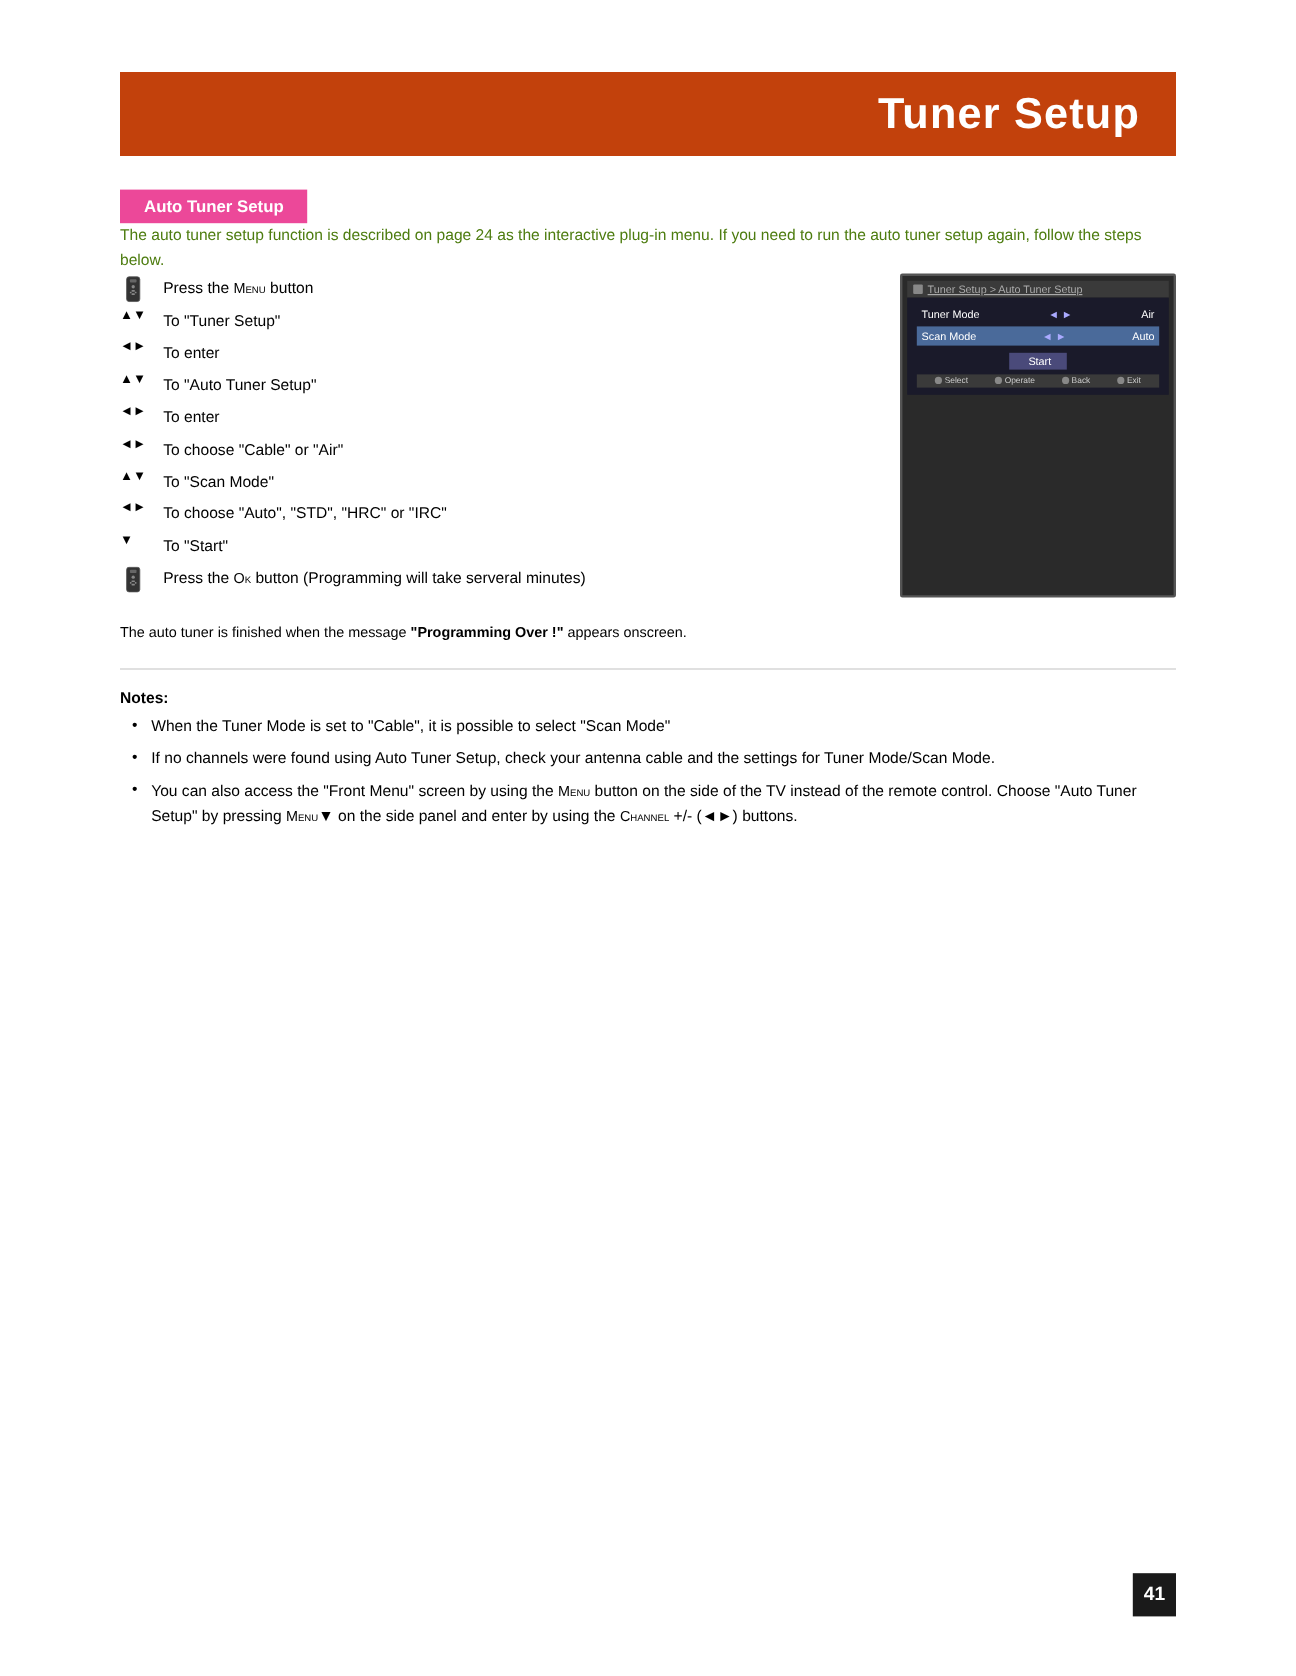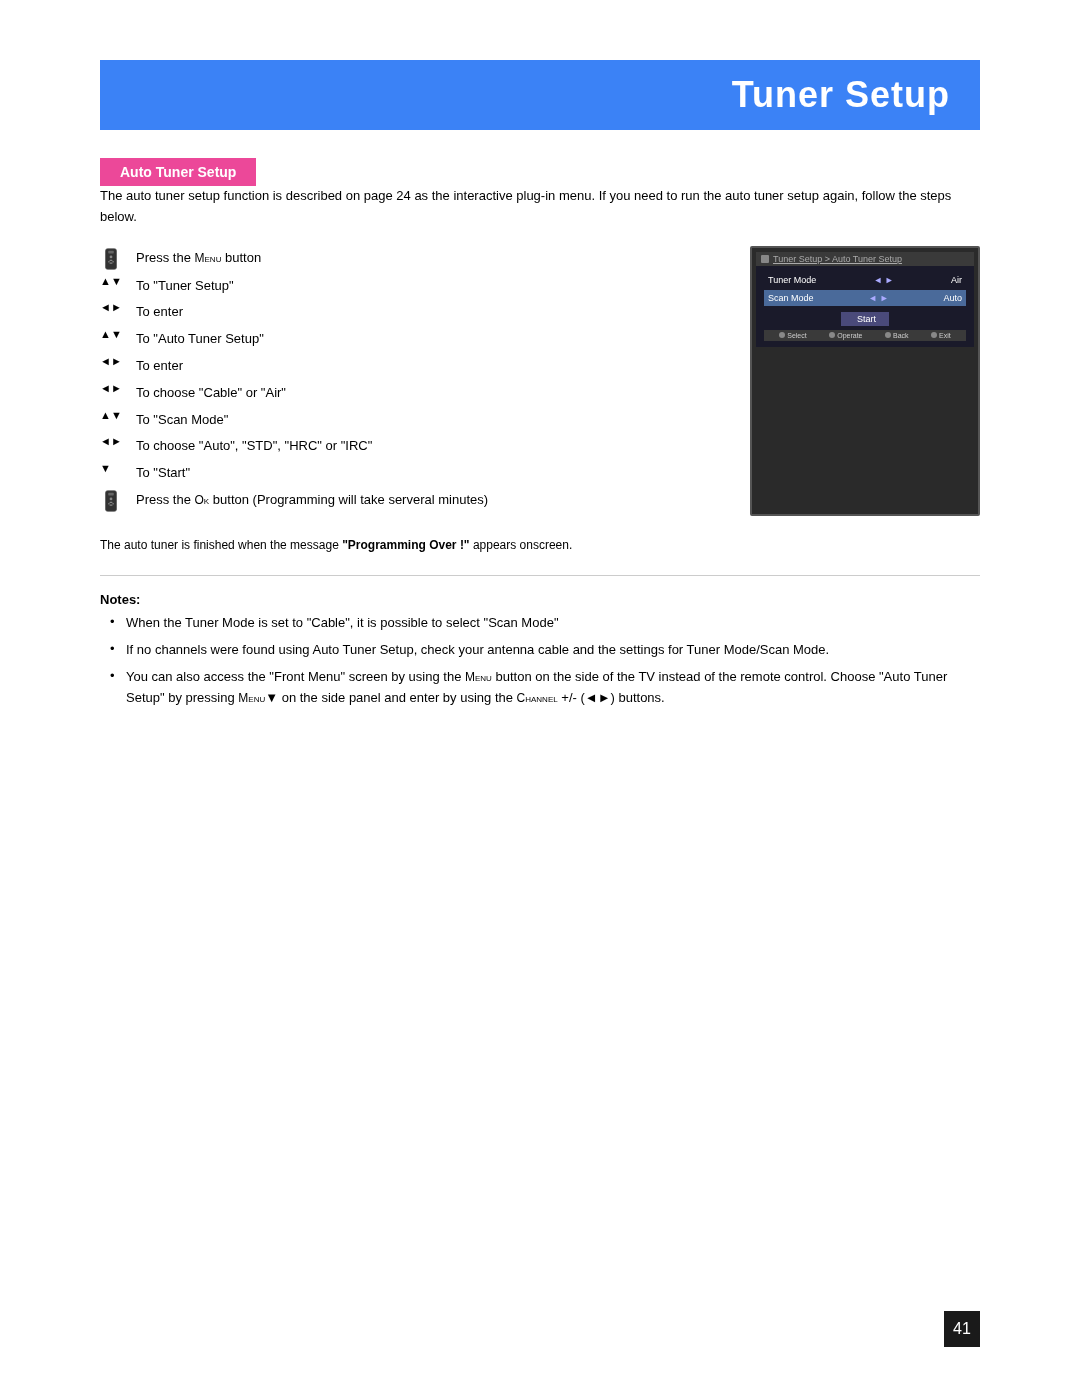--- a/index.html
+++ b/index.html
@@ -16,21 +16,21 @@
     .page-container {
       width: 1080px;
       min-height: 1397px;
       background: #ffffff;
       padding: 60px 100px 80px 100px;
       position: relative;
     }
 
     
     .page-title-banner {
-      background: #3b82f6;
+      background: #c2410c;
       color: #ffffff;
       text-align: right;
       padding: 14px 30px;
       margin-bottom: 28px;
     }
 
     .page-title-text {
       font-size: 36px;
       font-weight: bold;
       color: #ffffff;
@@ -49,22 +49,21 @@
     .section-header-text {
       font-size: 14px;
       font-weight: bold;
       color: #ffffff;
     }
 
     
     .intro-paragraph {
       font-size: 13px;
       line-height: 1.6;
-      margin-bottom: 18px;
-      color: #000000;
+      color: #4d7c0f;
     }
 
     
     .steps-area {
       display: flex;
       flex-direction: row;
       gap: 30px;
       margin-bottom: 20px;
     }
 
@@ -259,21 +258,21 @@
       bottom: 50px;
       right: 100px;
       background: #1a1a1a;
       color: #ffffff;
       width: 36px;
       height: 36px;
       display: flex;
       align-items: center;
       justify-content: center;
       font-size: 16px;
-      font-weight: normal;
+      font-weight: bold;
       margin-left: 36px;
     }
 
     
     .section-divider {
       border: none;
       border-top: 1px solid #ccc;
       margin: 16px 0;
     }
   </style>

